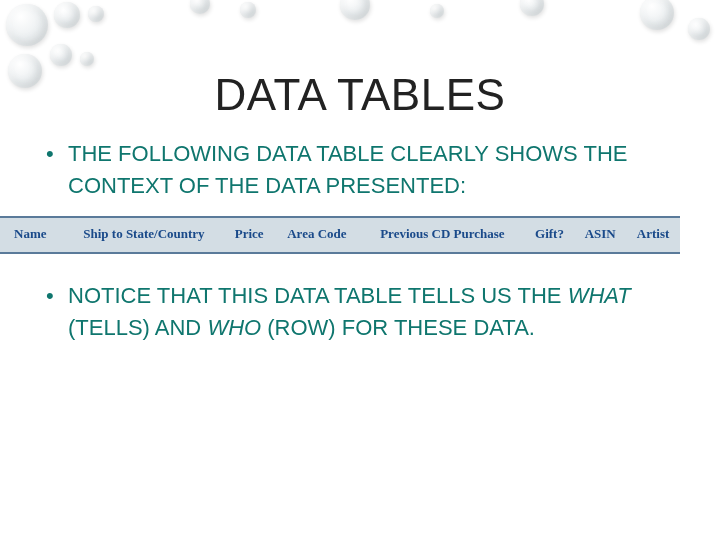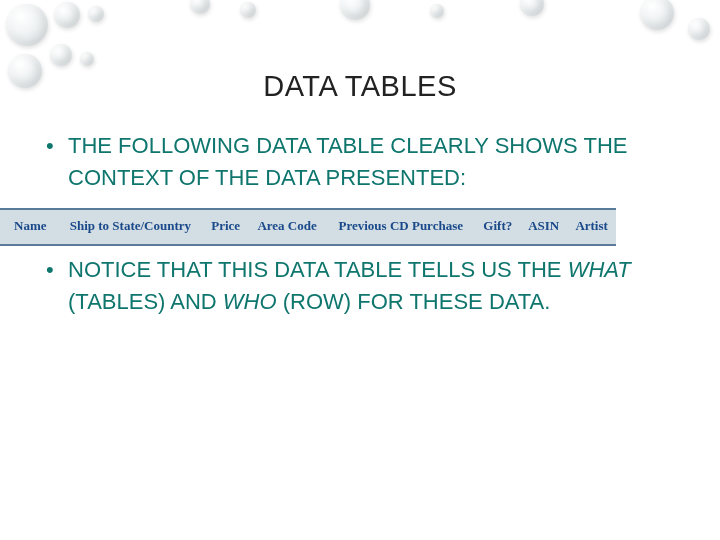--- a/index.html
+++ b/index.html
@@ -23,46 +23,46 @@
     background: radial-gradient(circle at 35% 30%, rgba(255,255,255,0.9), rgba(200,210,215,0.35) 55%, rgba(150,160,165,0.18));
     box-shadow: inset 2px 2px 6px rgba(255,255,255,0.7),
                 inset -3px -3px 8px rgba(100,110,115,0.25),
                 1px 2px 4px rgba(0,0,0,0.12);
   }
   .content {
     position: relative;
     padding: 70px 40px 20px 40px;
   }
   h1.title {
-    font-size: 29px;
+    font-size: 44px;
     font-weight: 400;
     letter-spacing: 0.5px;
     text-align: center;
     color: #222;
-    margin-bottom: 27px;
+    margin-bottom: 18px;
   }
   .bullet {
     font-size: 22px;
     color: #0f766e;
     line-height: 1.45;
     padding-left: 28px;
     position: relative;
     margin-bottom: 14px;
   }
   .bullet::before {
     content: "•";
     position: absolute;
     left: 6px;
     top: 0;
     font-size: 22px;
   }
   .italic { font-style: italic; }
   .table-wrap {
-    margin: 8px 0 8px -40px;
-    width: 616px;
+    margin: 8px 0 26px -40px;
+    width: 680px;
   }
   table.data {
     width: 100%;
     border-collapse: collapse;
     font-family: Georgia, 'Times New Roman', serif;
   }
   table.data thead {
     background: #d3dde4;
   }
   table.data th {
@@ -123,15 +123,15 @@
           <th>ASIN</th>
           <th>Artist</th>
         </tr>
       </thead>
       <tbody>
       </tbody>
     </table>
   </div>
 
   <p class="bullet">
-    <span>NOTICE THAT THIS DATA TABLE TELLS US THE </span><span class="italic">WHAT</span><span> (TABLES) AND </span><span class="italic">WHO</span><span> (ROW) FOR THESE DATA.</span>
+    <span>NOTICE THAT THIS DATA TABLE TELLS US THE </span><span class="italic">WHAT</span><span> (TELLS) AND </span><span class="italic">WHO</span><span> (ROW) FOR THESE DATA.</span>
   </p>
 </div>
 
 </body></html>

